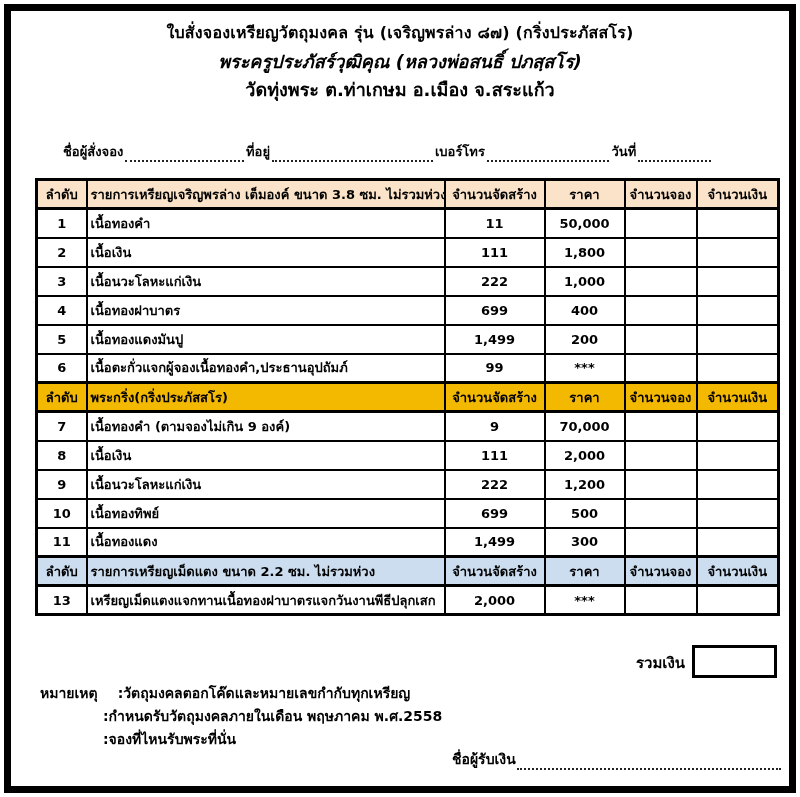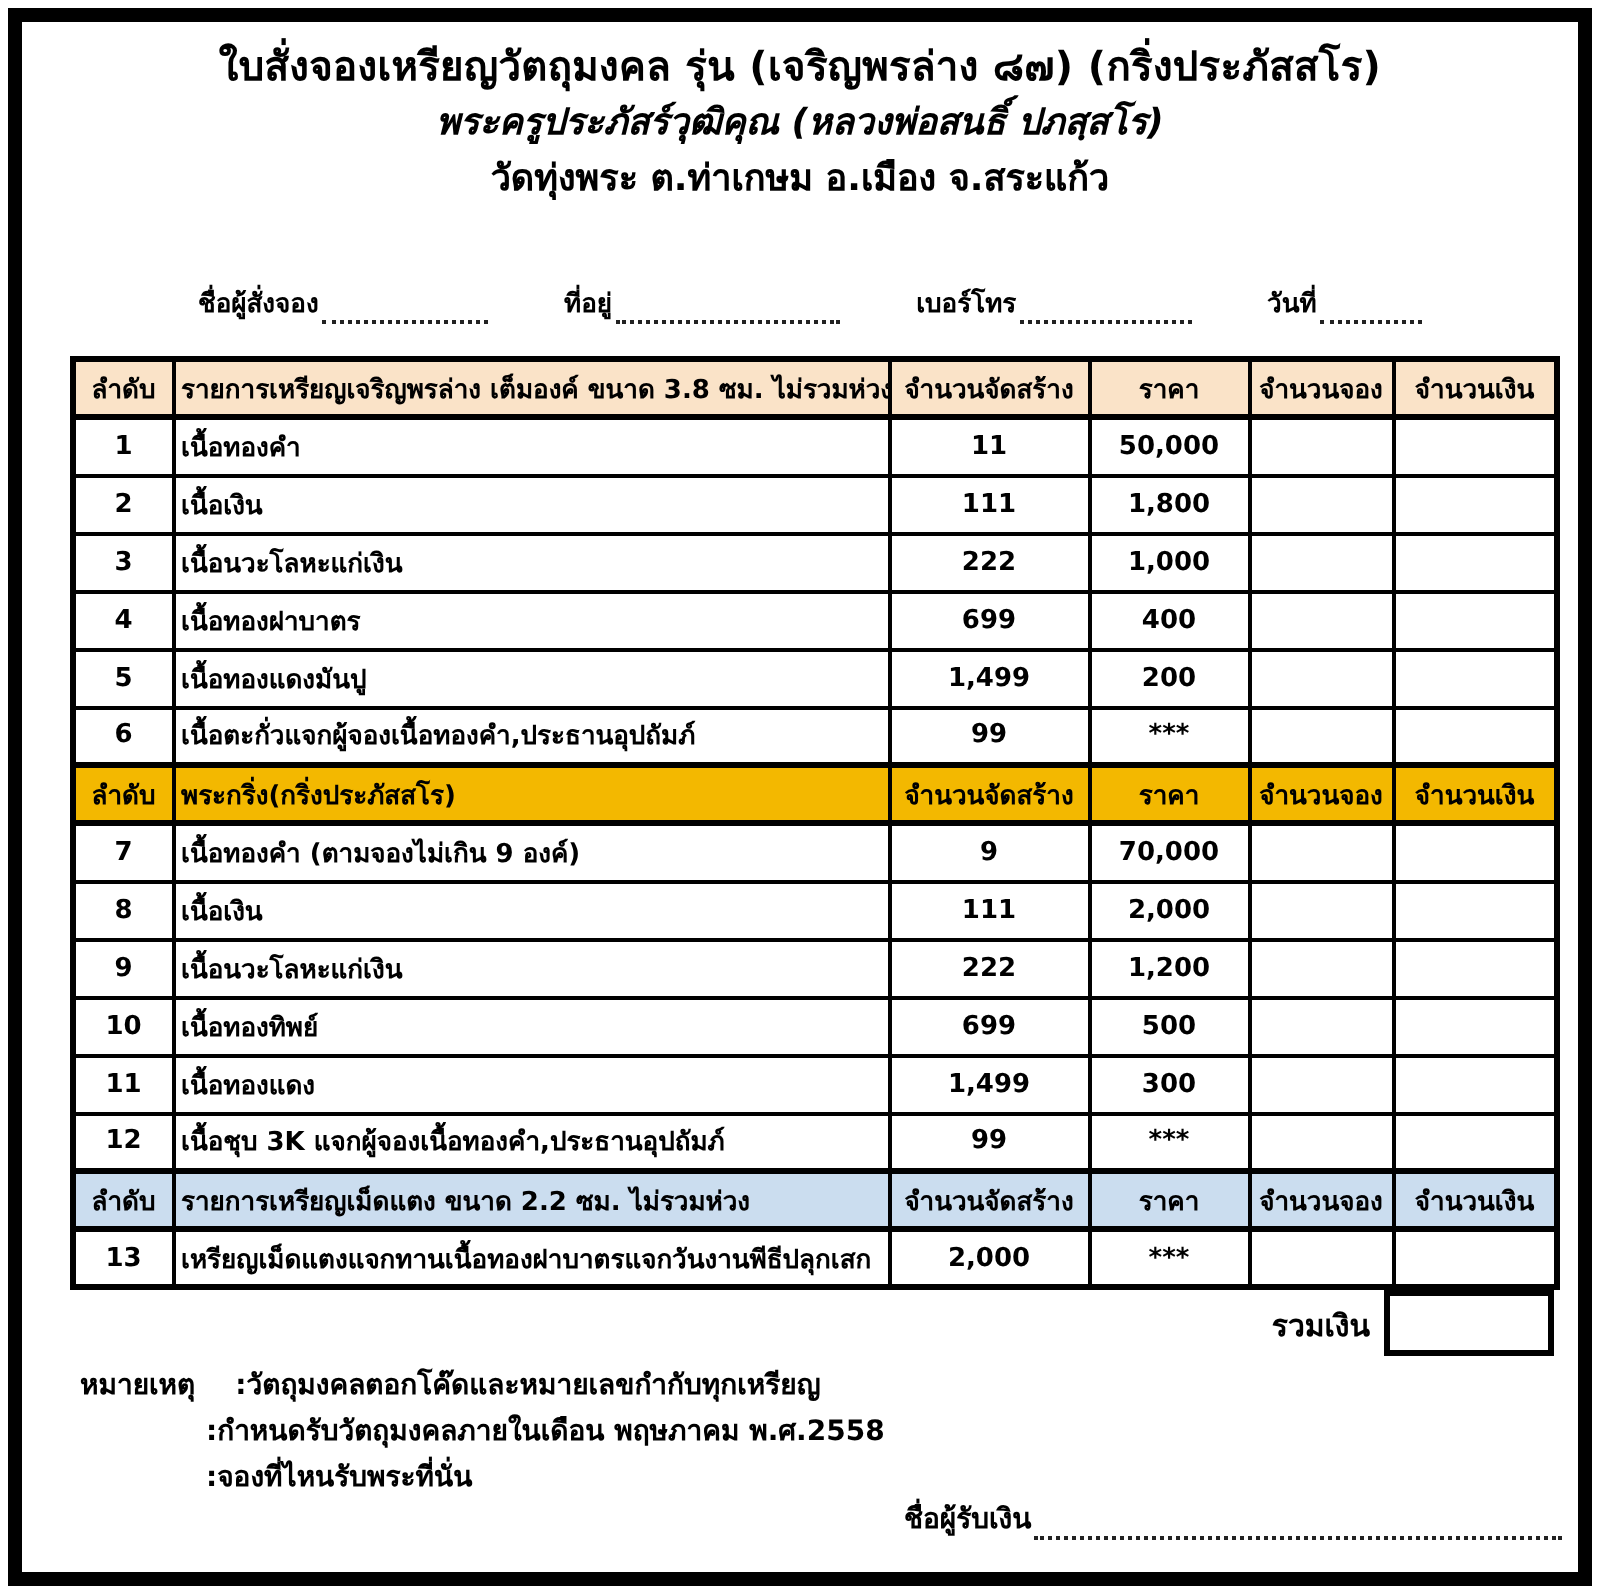--- a/index.html
+++ b/index.html
@@ -4,29 +4,29 @@
 <style>
   html,body { margin:0; padding:0; background:#dddddd; }
   .page {
     position:relative; width:800px; height:797px; background:#ffffff;
     font-family:"DejaVu Sans","Liberation Sans",sans-serif;
     color:#000; overflow:hidden; font-weight:bold;
   }
   .frame { position:absolute; left:4px; top:4px; width:778px; height:775px; border:7px solid #000; }
 
   .titles { position:absolute; top:18px; left:0; width:800px; text-align:center; }
-  .title1 { font-size:20px; line-height:30px; letter-spacing:0.2px; }
+  .title1 { font-size:16px; line-height:30px; letter-spacing:0.2px; }
   .title2 { font-size:18px; line-height:28px;font-style:italic; }
   .title3 { font-size:18px; line-height:28px; }
 
   .form-line {
     position:absolute; top:141px; left:62px; width:650px;
     display:flex; align-items:flex-end; font-size:13px;
   }
-  .form-line > span.lbl { white-space:nowrap; padding:0 1px;margin-left:36px; }
+  .form-line > span.lbl { white-space:nowrap; padding:0 1px; }
   .dots { border-bottom:2px dotted #222; height:13px; margin:0 1px; }
 
   table.order-table {
     position:absolute; left:35px; top:178px; width:742px;
     border-collapse:collapse; table-layout:fixed;
     font-size:13px; font-weight:bold;
     border:3px solid #000;
   }
   table.order-table td {
     border:2px solid #000; height:25px; padding:0 3px;
@@ -190,28 +190,20 @@
         <td class="c-num"></td>
       </tr>
       <tr class="rowh">
         <td class="c-no">11</td>
         <td class="c-desc">เนื้อทองแดง</td>
         <td class="c-num">1,499</td>
         <td class="c-num">300</td>
         <td class="c-num"></td>
         <td class="c-num"></td>
       </tr>
-      <tr class="rowh">
-        <td class="c-no">12</td>
-        <td class="c-desc">เนื้อชุบ 3K แจกผู้จองเนื้อทองคำ,ประธานอุปถัมภ์</td>
-        <td class="c-num">99</td>
-        <td class="c-num">***</td>
-        <td class="c-num"></td>
-        <td class="c-num"></td>
-      </tr>
 
       <tr class="rowh sec-h" style="background-color: rgb(203, 221, 239);">
         <td class="c-no">ลำดับ</td>
         <td class="c-desc">รายการเหรียญเม็ดแตง ขนาด 2.2 ซม. ไม่รวมห่วง</td>
         <td class="c-num">จำนวนจัดสร้าง</td>
         <td class="c-num">ราคา</td>
         <td class="c-num">จำนวนจอง</td>
         <td class="c-num">จำนวนเงิน</td>
       </tr>
       <tr class="rowh">

